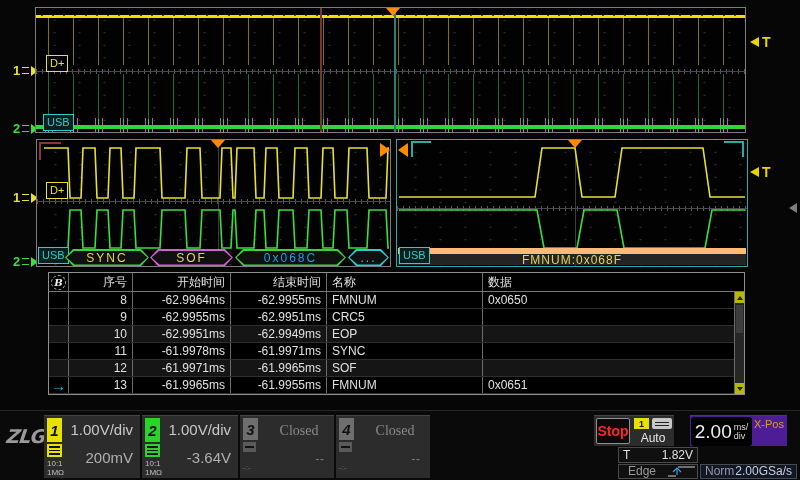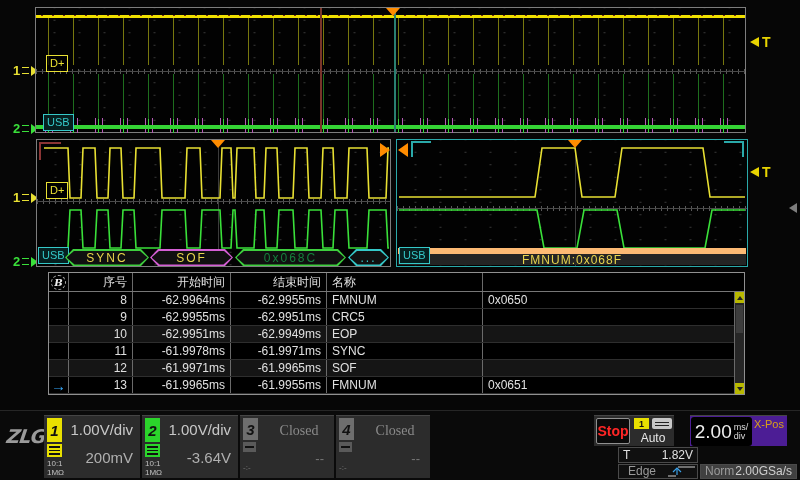--- a/index.html
+++ b/index.html
@@ -128,21 +128,21 @@
   .tbpanel1 { position:absolute; left:690px; top:4px; width:97px; height:31px; background:#4c1d95; border-top:1px solid #454545; }
   .tbox { position:absolute; left:1px; top:1px; width:61px; height:29px; background:#000; border-radius:3px;
     display:flex; align-items:center; justify-content:center; gap:2px; color:#ededed; }
   .tbox .big { font-size:19px; }
   .tbox .unit { font-size:9px; line-height:9px; color:#ddd; }
   .xpos { position:absolute; right:3px; top:2px; text-align:right; }
   .xpos .l1 { color:#d9a018; font-size:11px; line-height:13px; }
   .xpos .l2 { color:#ededed; font-size:12px; line-height:13px;margin-top:48px; }
   .tbrow2 { position:absolute; left:700px; top:36px; width:97px; height:16px; background:#101010; border:1px solid #4a4a4a;
     font-size:12px; line-height:14px; }
-  .tbrow3 { position:absolute; left:700px; top:53px; width:97px; height:15px; background:#404040; border:1px solid #4a4a4a;
+  .tbrow3 { position:absolute; left:700px; top:53px; width:97px; height:15px; background:#0f172a; border:1px solid #4a4a4a;
     font-size:12px; line-height:13px; }
   .fl { float:left; padding-left:4px; } .fr { float:right; padding-right:4px; }
   .amber { color:#d9a018; font-weight:bold; } .cyan { color:#38c8f8; } .gray { color:#9a9a9a; } .white { color:#cfcfcf; }
 </style>
 </head>
 <body>
 
 <div class="screen">
 
   <div class="chm" style="left:13px; top:63px; color:#e8e033;">
@@ -196,21 +196,21 @@
     <div class="tri-right" style="right:0px; top:3px;"></div>
     <div class="lbl ylbl" style="left:9px; top:42px;">D+</div>
     <div class="lbl clbl" style="left:1px; top:107px;">USB</div>
     <div class="hexo" style="left: 28px; width: 84px; background: rgb(62, 207, 62);">
       <div class="hexi" style="color: rgb(232, 212, 77);">SYNC</div>
     </div>
     <div class="hexo" style="left: 113px; width: 83px; background: rgb(212, 95, 212);">
       <div class="hexi" style="color: rgb(232, 212, 77);">SOF</div>
     </div>
     <div class="hexo" style="left: 198px; width: 111px; background: rgb(62, 207, 62);">
-      <div class="hexi" style="color: #15803d;">0x068C</div>
+      <div class="hexi" style="color: #0ea5e9;">0x068C</div>
     </div>
     <div class="hexo" style="left: 311px; width: 41px; background: rgb(53, 200, 200);">
       <div class="hexi" style="color: rgb(53, 200, 200);">...</div>
     </div>
   </div>
 
   <div class="win zr">
     <div class="dots"></div>
     <div class="bracket-teal-l" style="left:14px; top:1px;"></div>
     <div class="bracket-teal-r" style="right:3px; top:1px;"></div>
@@ -240,20 +240,21 @@
 
   <div class="dtable">
     <div class="trow hdr">
       <div class="tc c0">
           <span class="bicon">B</span>
         </div>
       <div class="tc c1">序号</div>
       <div class="tc c2">开始时间</div>
       <div class="tc c3">结束时间</div>
       <div class="tc c4">名称</div>
+      <div class="tc c5">数据</div>
     </div>
     <div class="trow">
       <div class="tc c0"></div>
       <div class="tc c1">8</div>
       <div class="tc c2">-62.9964ms</div>
       <div class="tc c3">-62.9955ms</div>
       <div class="tc c4">FMNUM</div>
       <div class="tc c5">0x0650</div>
     </div>
     <div class="trow">

